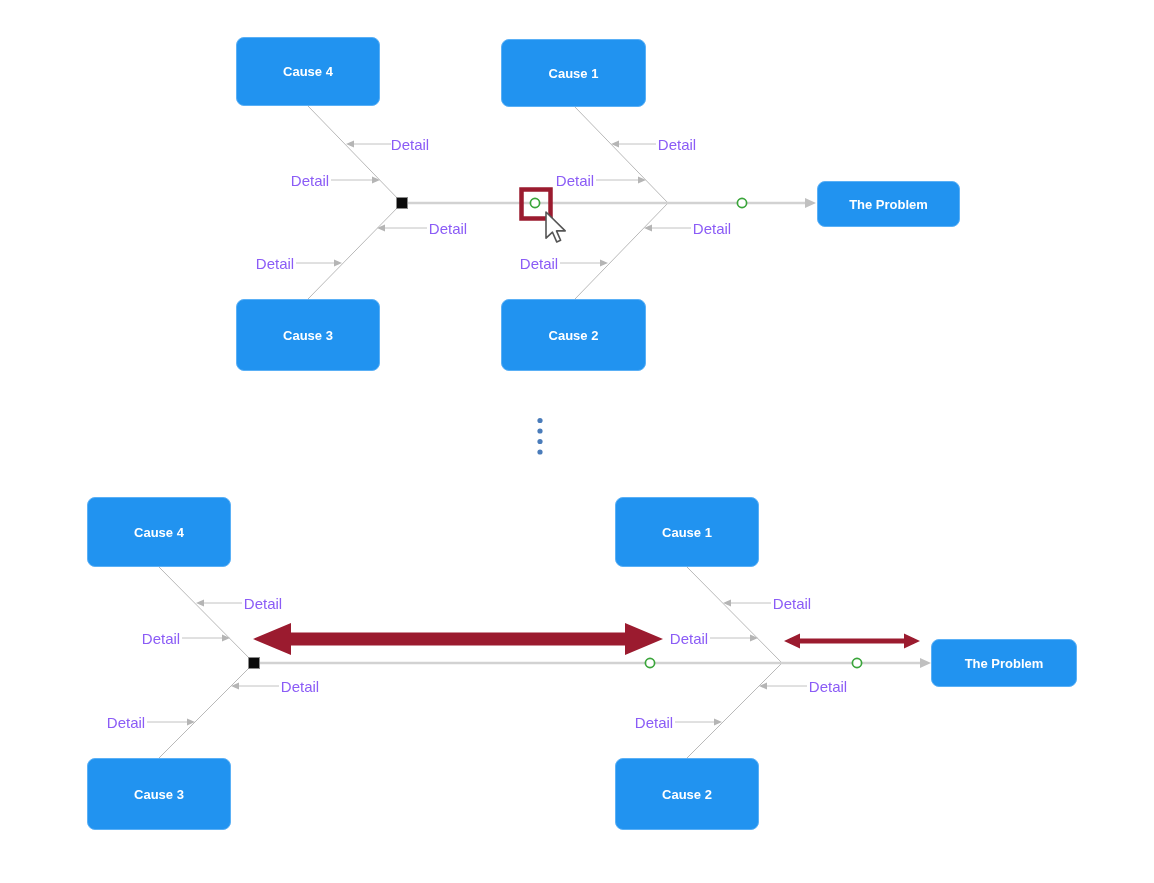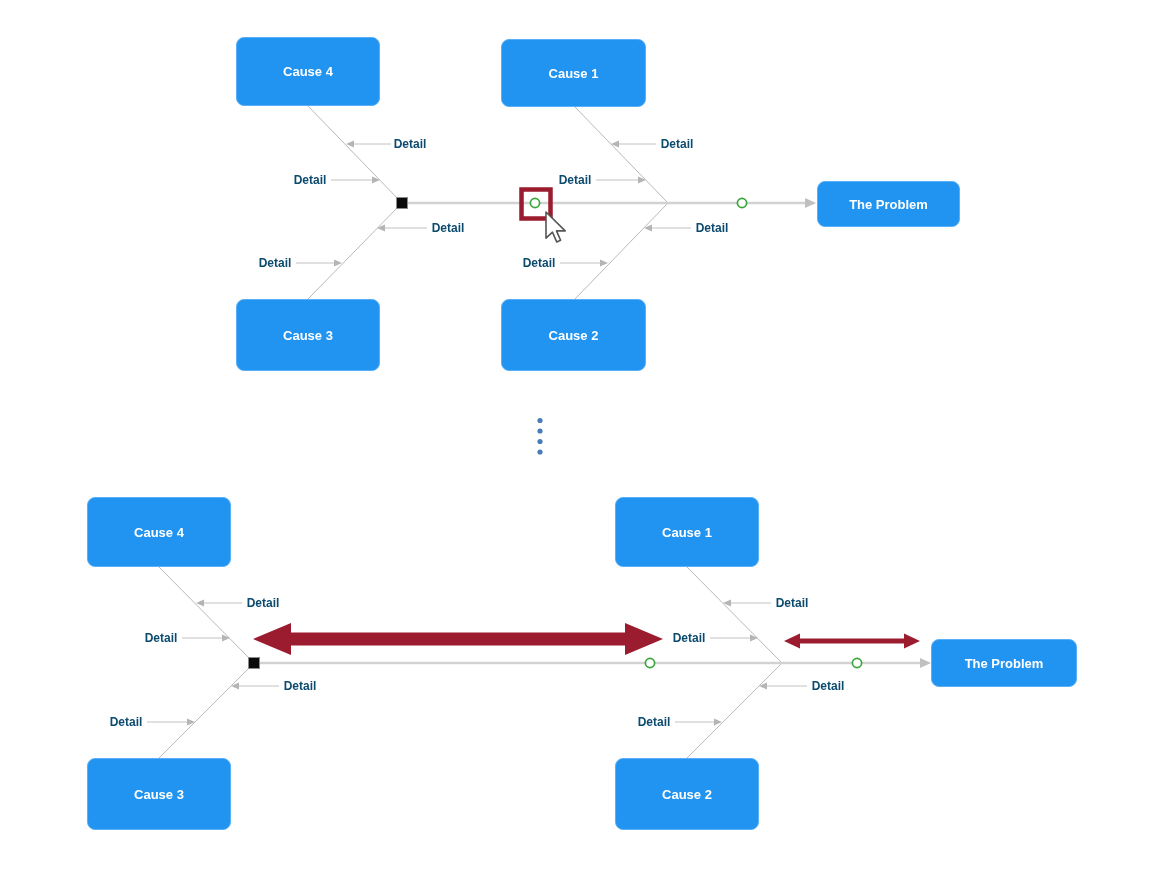--- a/index.html
+++ b/index.html
@@ -21,25 +21,24 @@
     font-weight:600;
     display:flex;
     align-items:center;
     justify-content:center;
     box-sizing:border-box;
     text-align:center;
   }
   .detail-label{
     position:absolute;
     transform:translate(-50%,-50%);
-    font-size:12px;
-    color:#0c4a6e;
+    font-size:15px;
+    color:#8b5cf6;
     white-space:nowrap;
     line-height:1;
-    font-weight:bold;
   }
 </style>
 </head>
 <body>
 
 <div id="canvas">
 
   <svg id="wires" viewBox="0 0 1154 883" xmlns="http://www.w3.org/2000/svg">
 
     <line x1="308" y1="106" x2="402" y2="203" stroke="#b9b9b9" stroke-width="1"></line>

